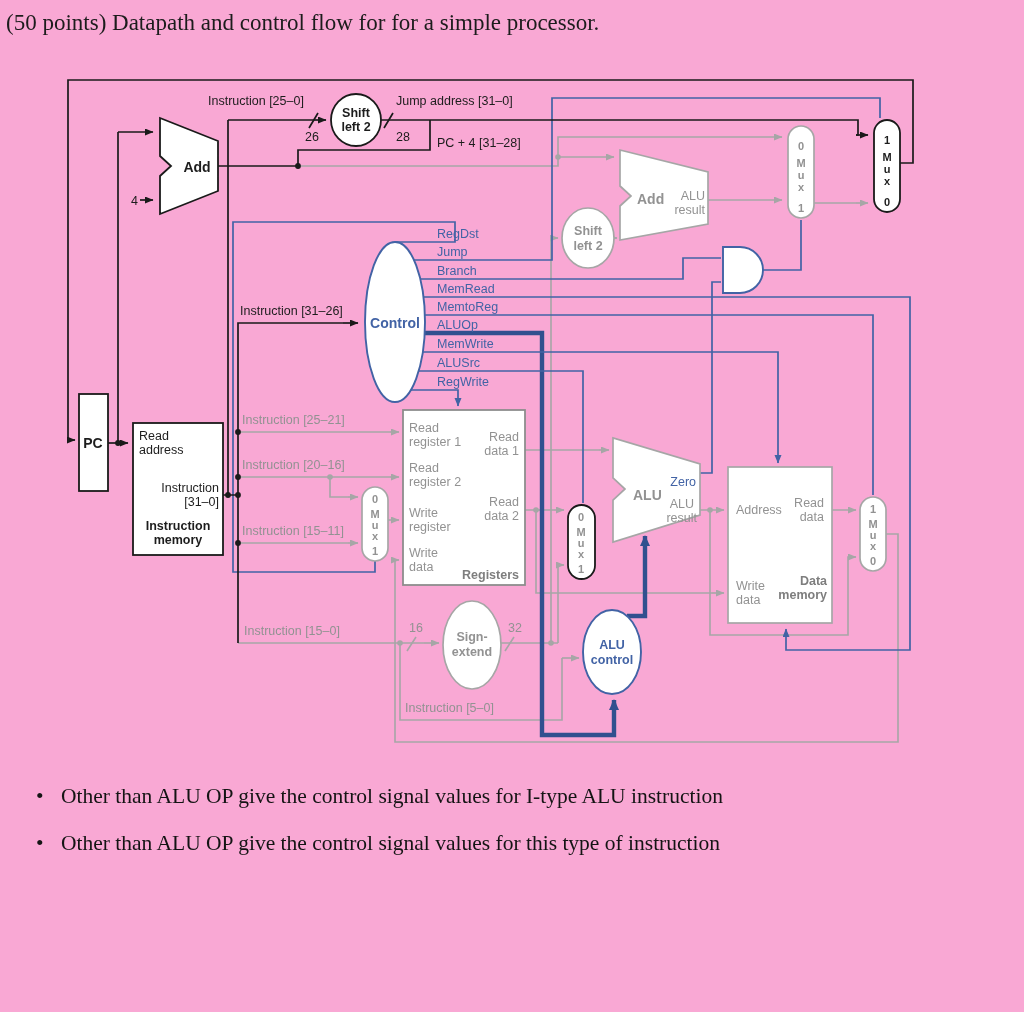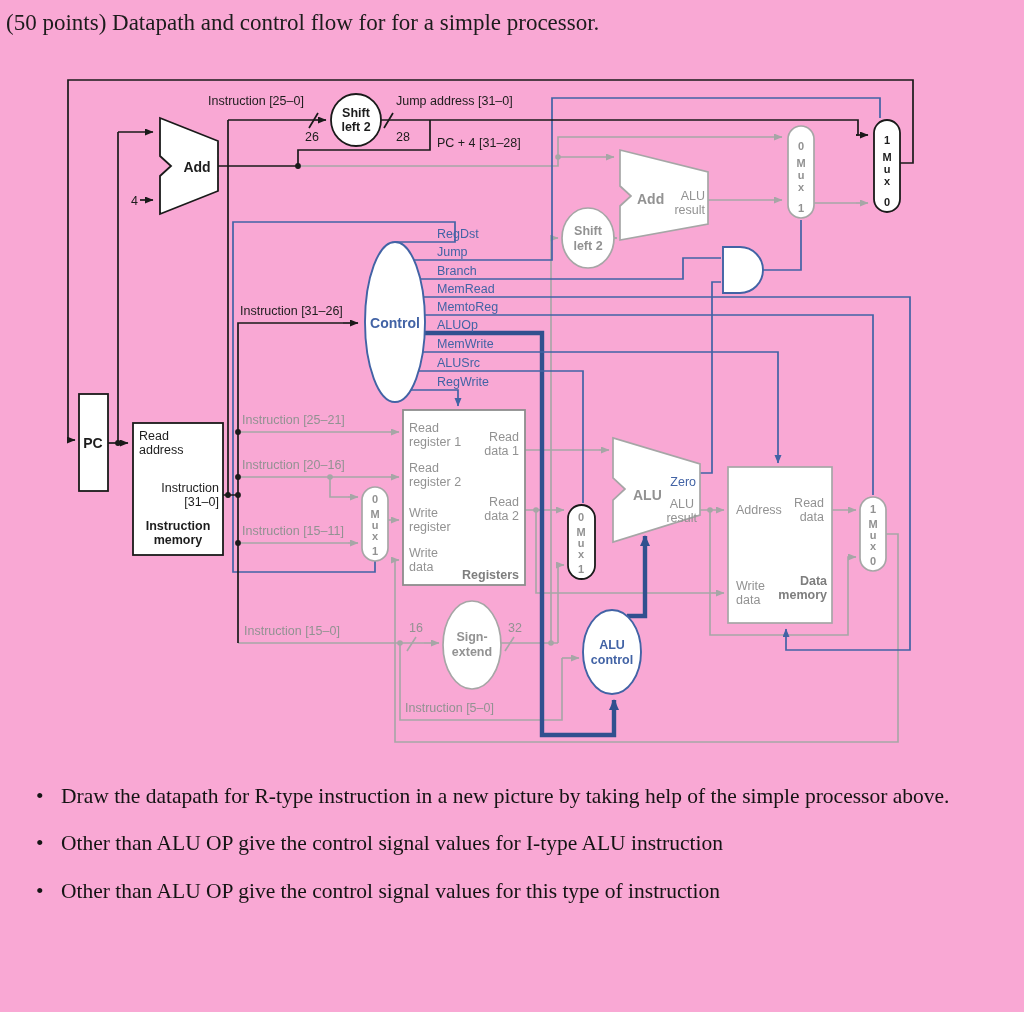--- a/index.html
+++ b/index.html
@@ -263,18 +263,17 @@
 
       <text class="tg mx mid" x="873" y="513">1</text>
       <text class="tg mx mid" x="873" y="528">M</text>
       <text class="tg mx mid" x="873" y="539">u</text>
       <text class="tg mx mid" x="873" y="550">x</text>
       <text class="tg mx mid" x="873" y="565">0</text>
     </g>
   </svg>
 
   <ul class="bullets">
-    <li>Draw the datapath for R-type instruction in a new picture by taking help of the simple processor above.</li>
     <li>Other than ALU OP give the control signal values for I-type ALU instruction</li>
     <li>Other than ALU OP give the control signal values for this type of instruction</li>
   </ul>
 
 </div>
 
 </body></html>

